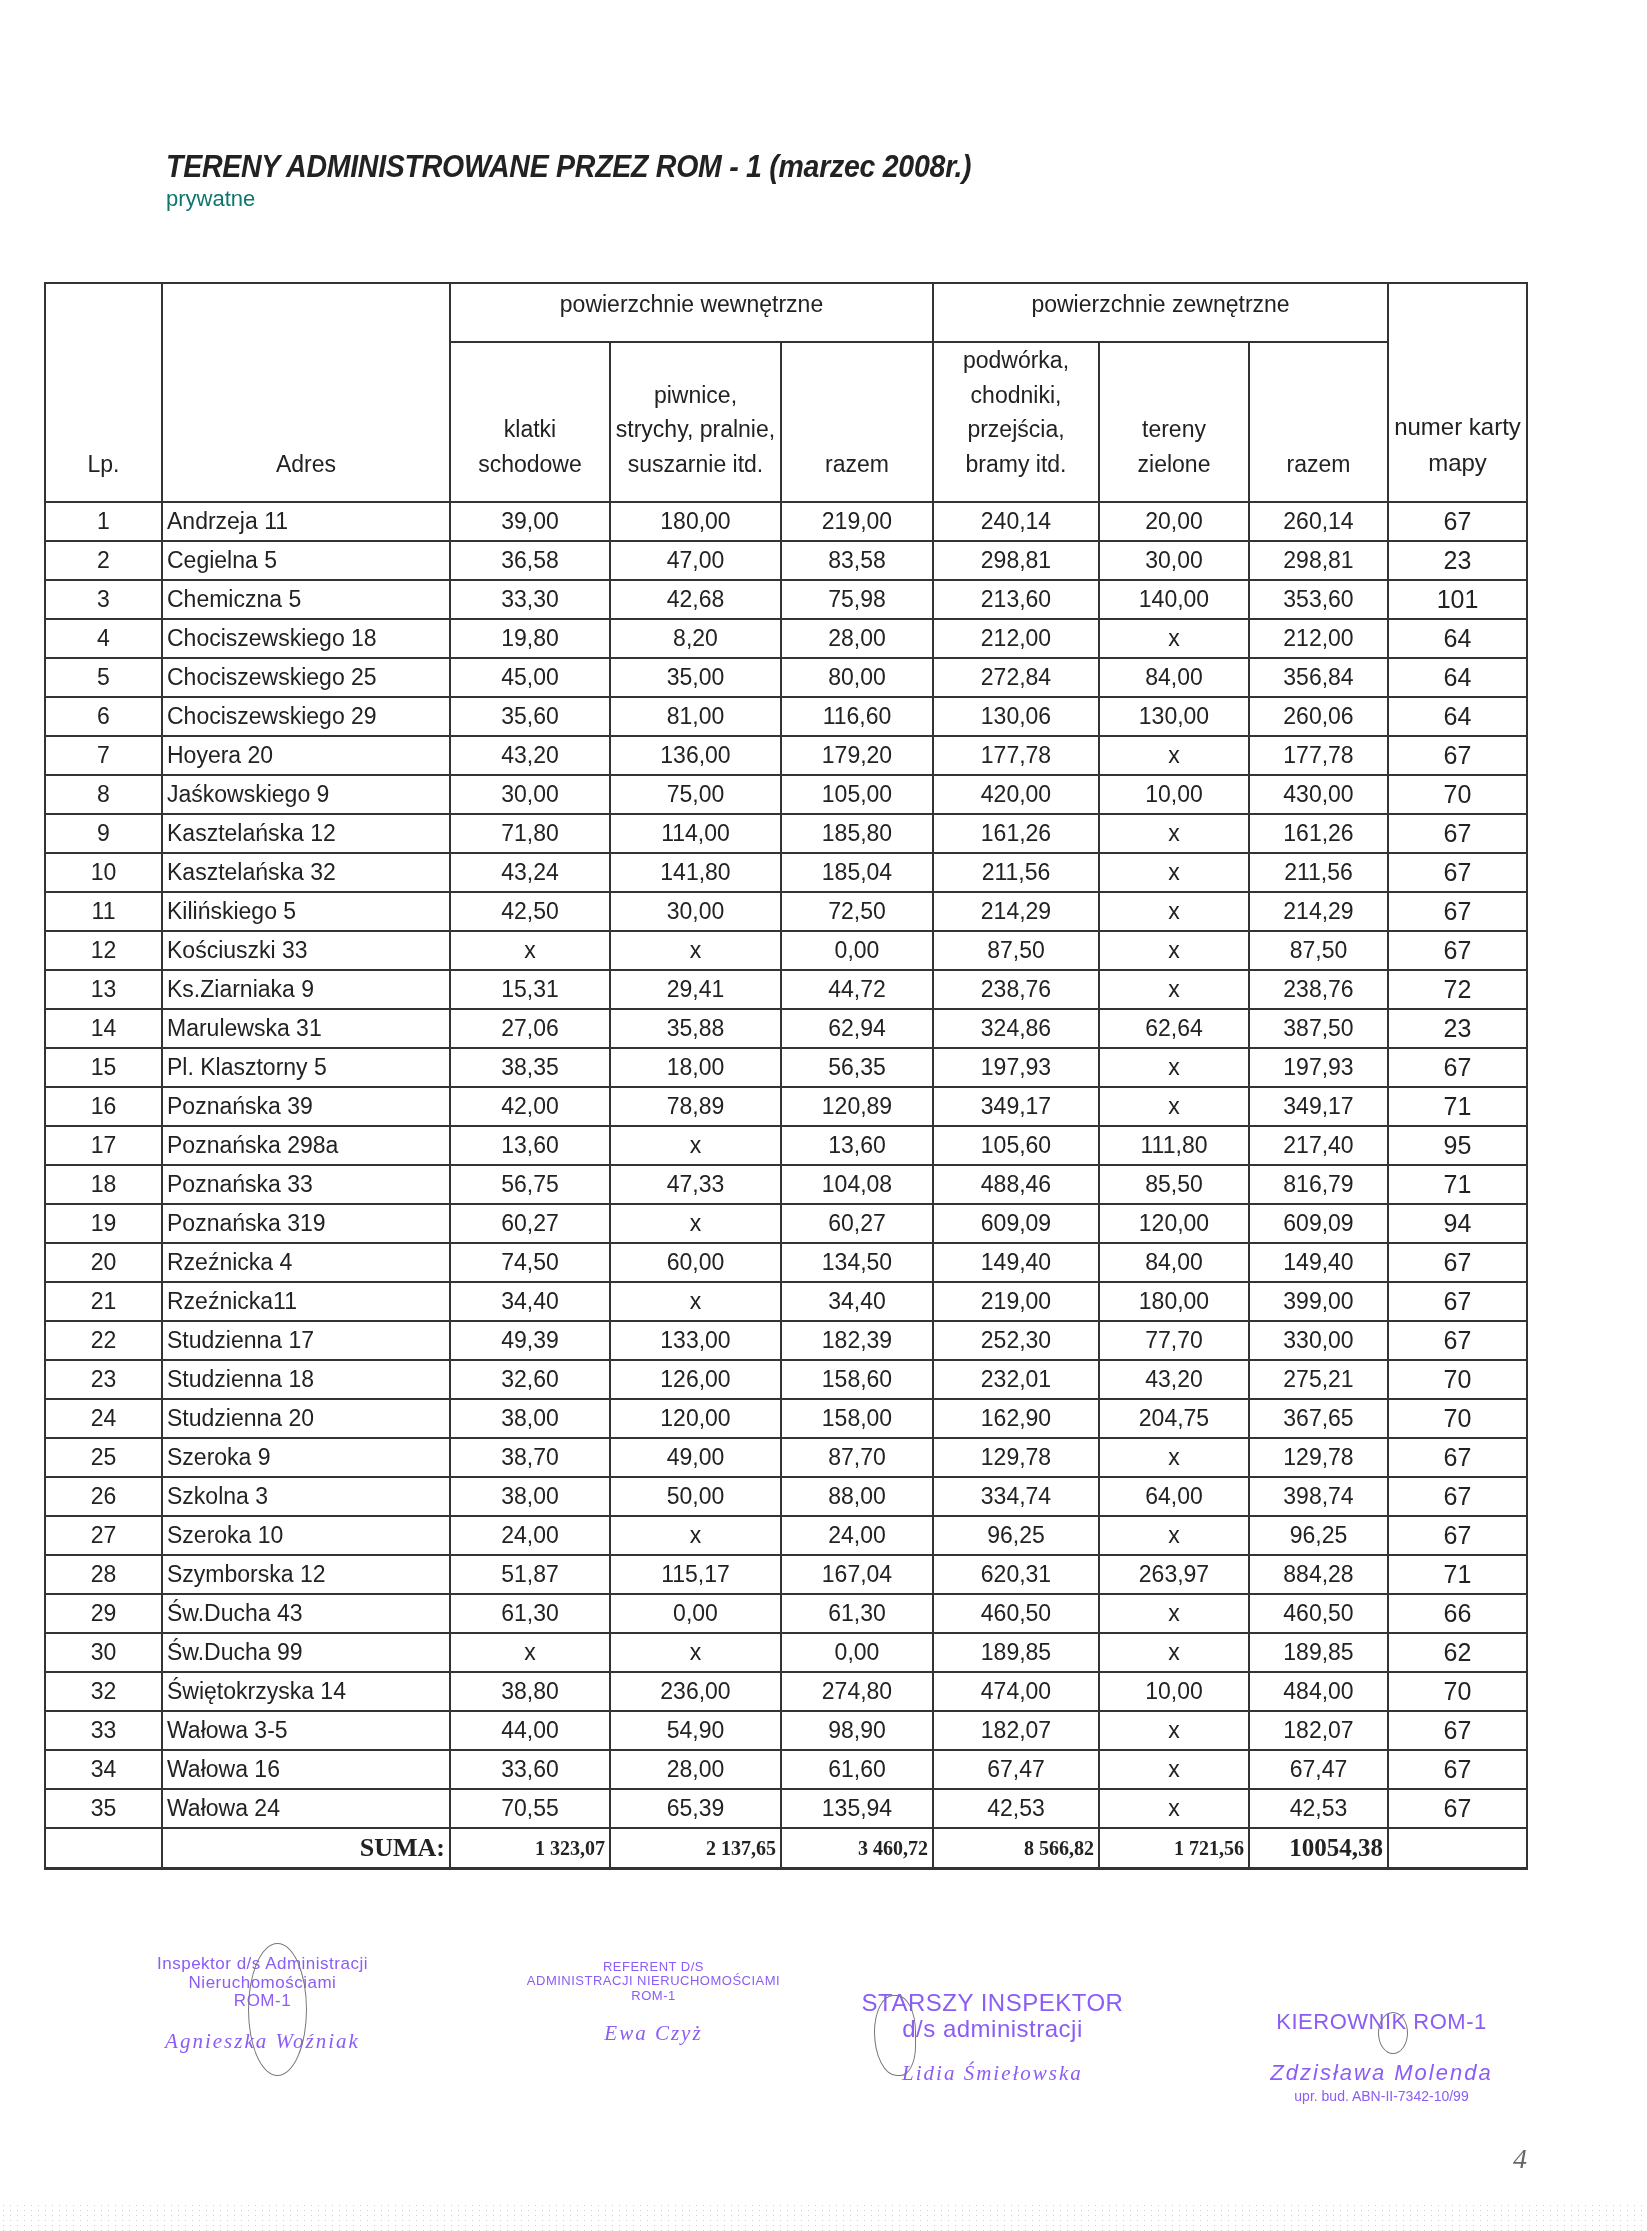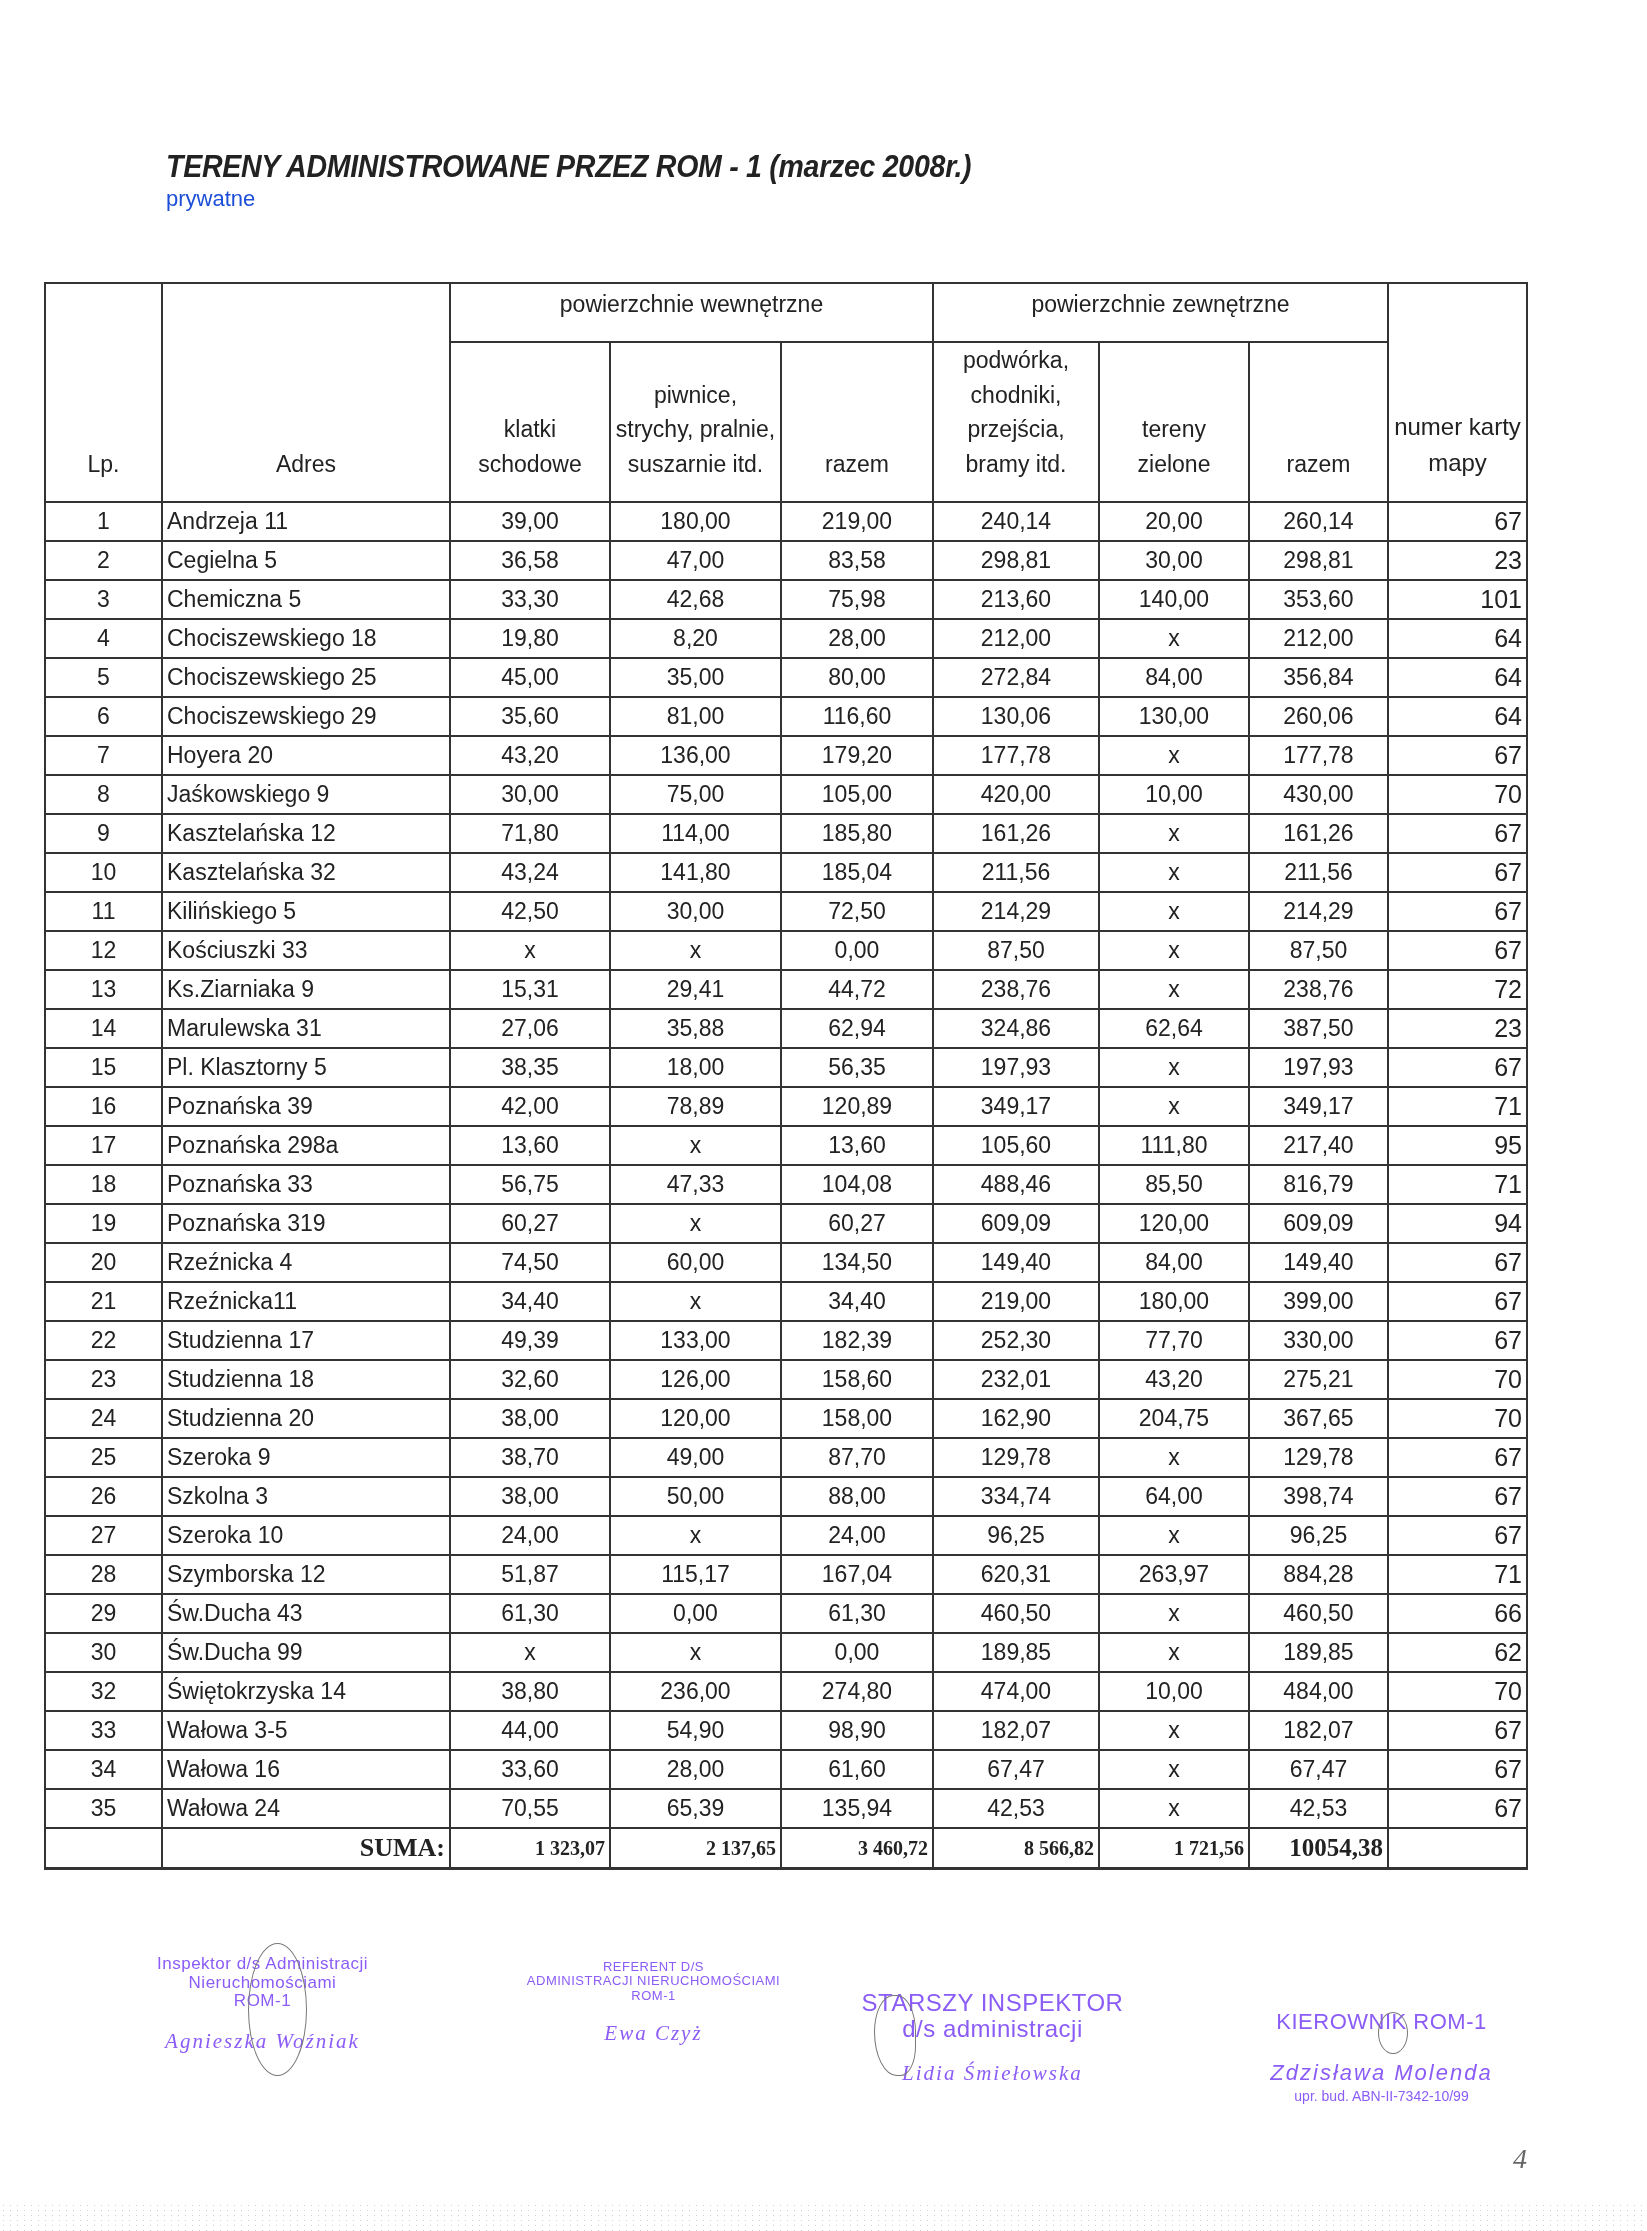--- a/index.html
+++ b/index.html
@@ -8,42 +8,42 @@
       font-family: "Liberation Sans", sans-serif; color: #1a1a1a;
     }
     .page-title {
       position: absolute; left: 166px; top: 149px;
       font-size: 31px; font-weight: bold; font-style: italic;
       letter-spacing: -0.3px; color: #222;
       transform: scaleX(0.92); transform-origin: left top;
     }
     .page-subtitle {
       position: absolute; left: 166px; top: 186px;
-      font-size: 22px; color: #1d4ed8;
+      font-size: 22px; color: #0f766e;
     }
     .table-wrap {
       position: absolute; left: 44px; top: 282px;
     }
     table.main {
       border-collapse: collapse; table-layout: fixed;
       font-size: 23px; color: #222;
     }
     table.main td, table.main th {
       border: 2px solid #333; padding: 0 4px; height: 37px;
       font-weight: normal; overflow: hidden; white-space: nowrap;
     }
     table.main th { vertical-align: bottom; text-align: center; line-height: 1.5; white-space: normal; padding-bottom: 20px; }
     th.group { height: 30px; vertical-align: middle; padding: 2px 0; line-height: 1.2; }
     th.sub { height: 168px; }
     th.bold { font-weight: bold; }
     th.lp, th.addr { font-weight: normal; }
     td.lp { text-align: center; }
     td.addr { text-align: left; padding-left: 6px; }
     td.num { text-align: center; }
-    td.map { text-align: right; font-weight: bold; font-size: 25px; }
+    td.map { text-align: center; font-weight: bold; font-size: 25px; }
     tr.sum td { font-family: "Liberation Serif", serif; font-weight: bold; font-size: 20px; height: 38px; }
     tr.sum td.addr { font-size: 26px; }
     tr.sum td.big { font-size: 25px; }
     table.main tr.sum td { border-bottom-width: 3px; text-align: right; }
     .sig { position: absolute; color: #8b5cf6; text-align: center; }
     .sig .role { font-size: 17px; line-height: 1.1; letter-spacing: 0.5px; }
     .sig .name { font-family: "Liberation Serif", serif; font-style: italic; font-size: 21px; letter-spacing: 2px; margin-top: 18px; }
     .sig-1 { left: 104px; top: 1955px; width: 317px; }
     .sig-2 { left: 500px; top: 1960px; width: 307px; }
     .sig-2 .role { font-size: 13px; }

